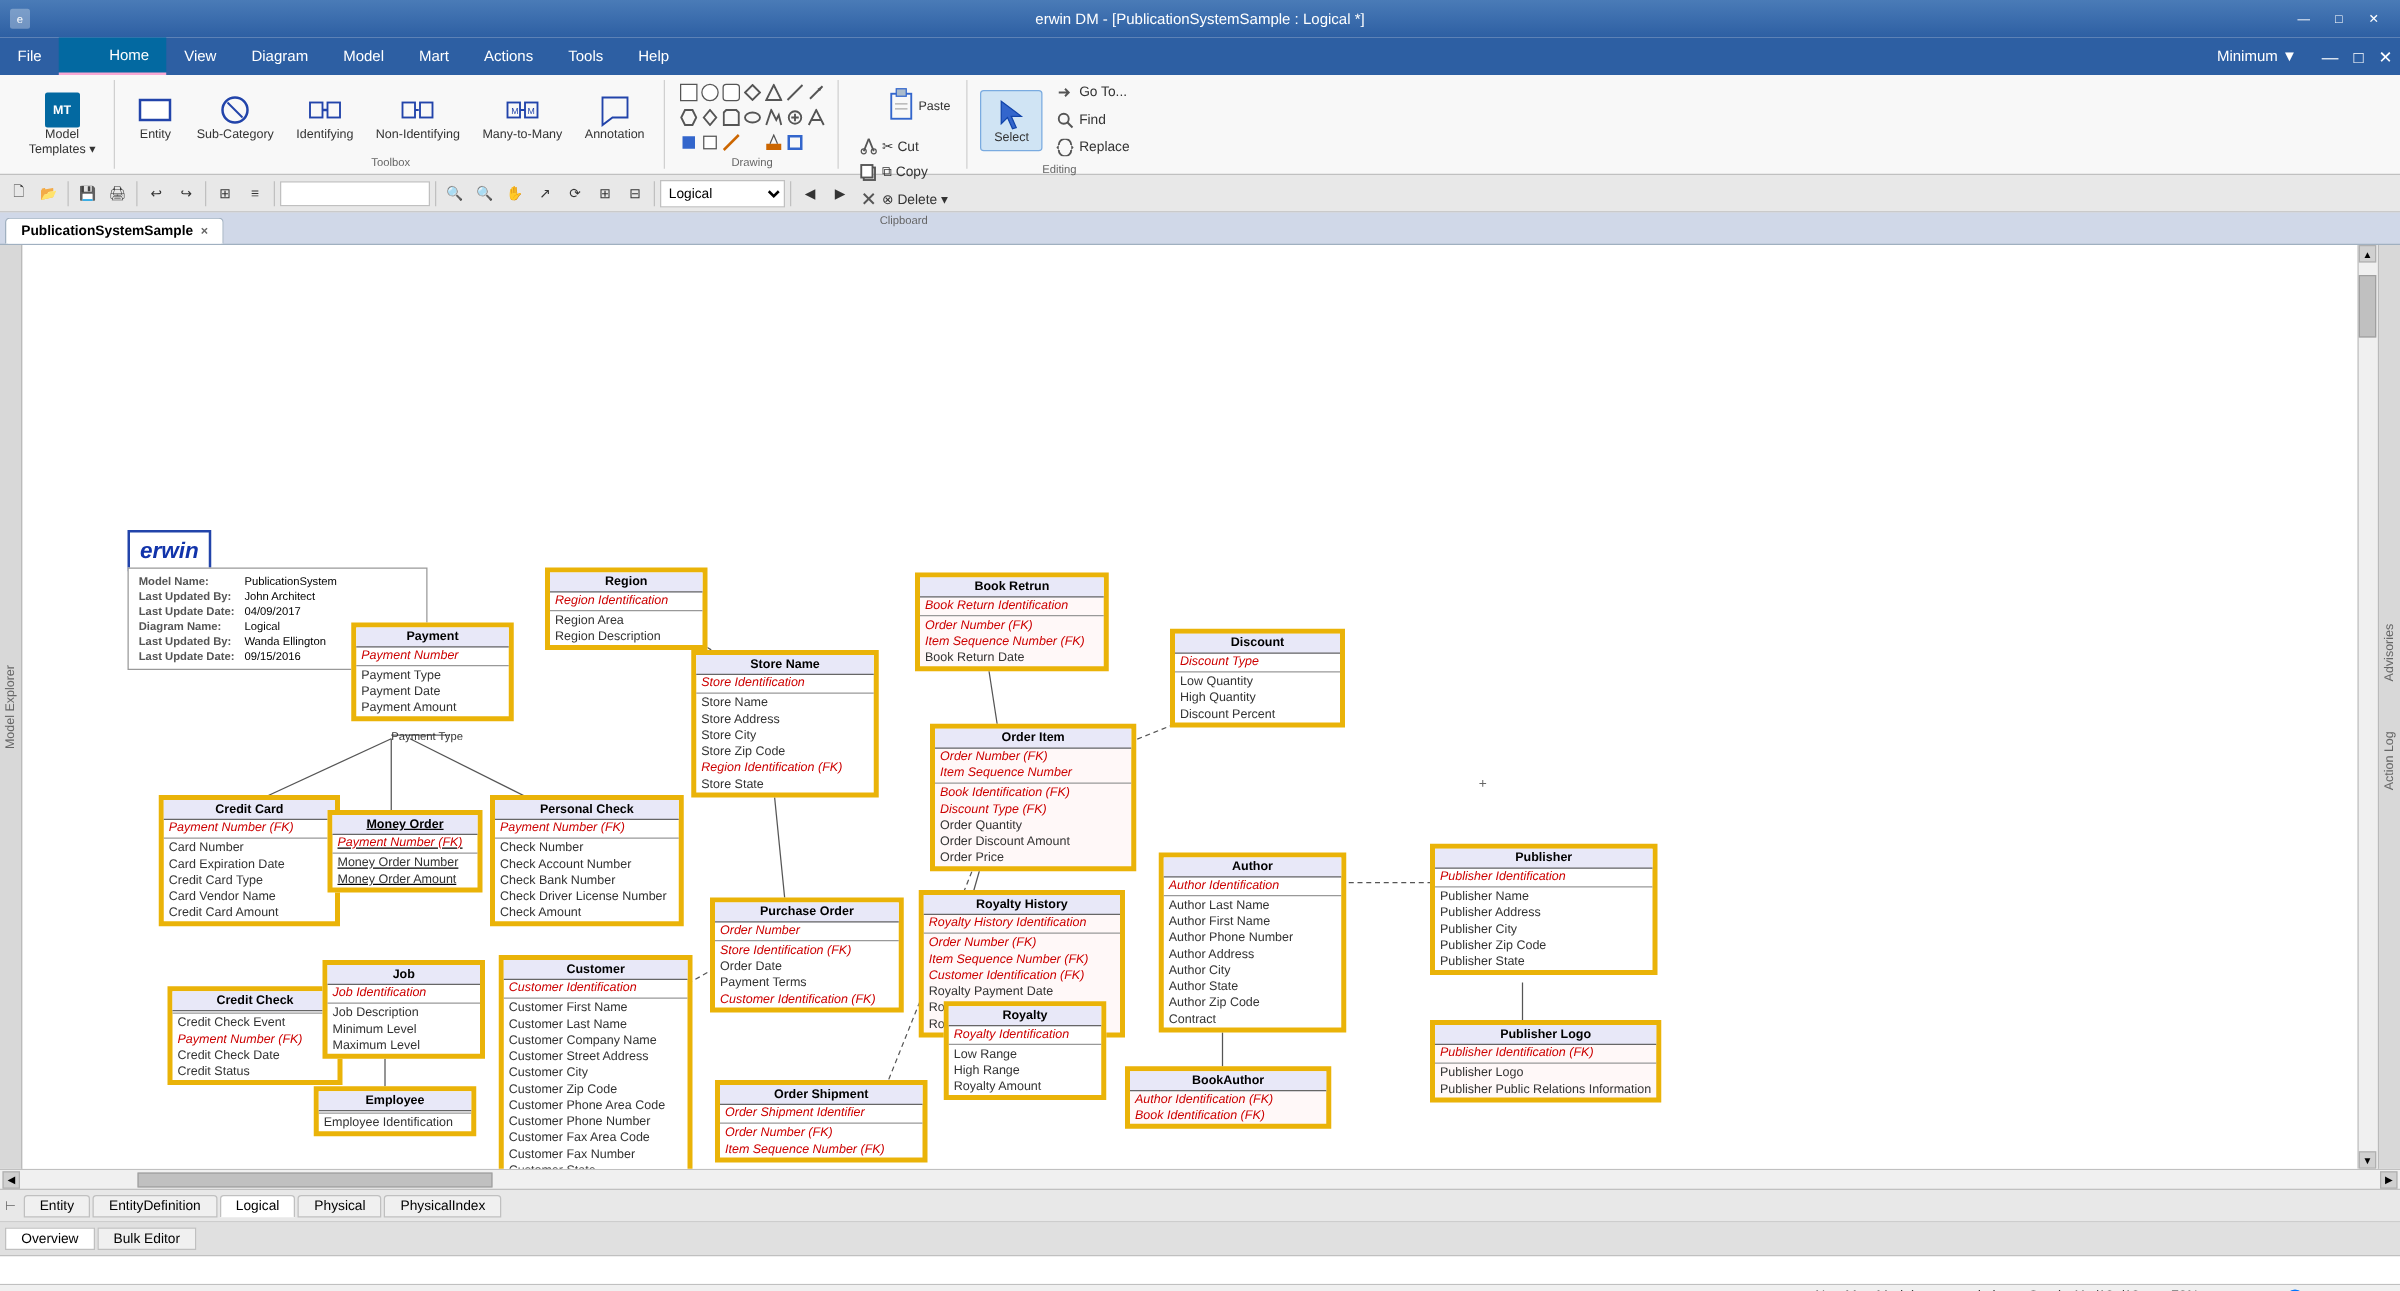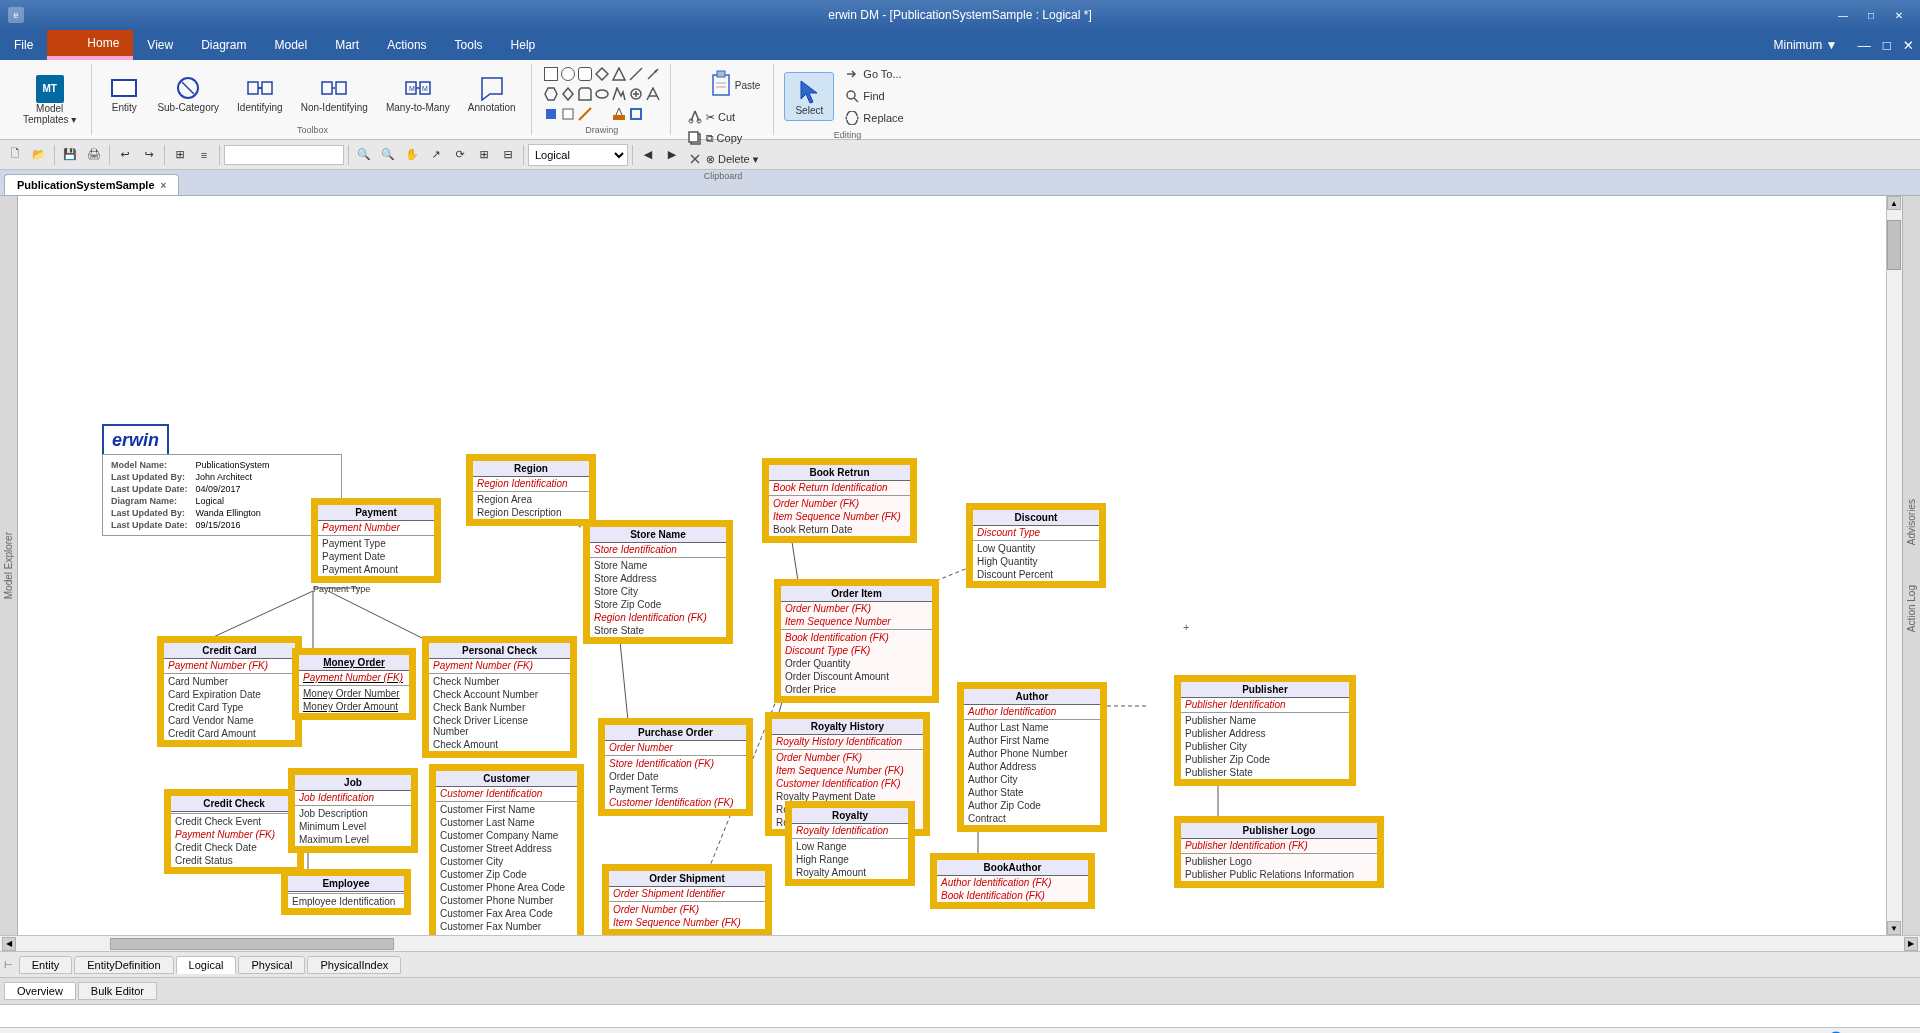--- a/index.html
+++ b/index.html
@@ -31,21 +31,21 @@
     .menu-item {
       padding: 0 14px;
       display: flex;
       align-items: center;
       color: white;
       cursor: pointer;
       font-size: 12px;
       position: relative;
     }
     .menu-item:hover, .menu-item.active { background: #1e4d8c; }
-    .menu-item.active { background: #c2410c; border-bottom: 4px solid #f9a8d4; padding-left: 40px; }
+    .menu-item.active { background: #0369a1; border-bottom: 2px solid #f9a8d4; padding-left: 40px; }
 
     
     #ribbon {
       background: #f8f8f8;
       border-bottom: 1px solid #c0c0c0;
       padding: 4px 8px 4px 8px;
       display: flex;
       align-items: stretch;
       gap: 2px;
     }
@@ -254,24 +254,23 @@
       background: #f0f0f0;
       cursor: pointer;
       font-size: 11px;
     }
     .panel-tab.active { background: white; }
 
     
     .er-entity {
       position: absolute;
       background: white;
-      border: 7px solid #eab308;
+      border: 4px solid #eab308;
       font-size: 10px;
       min-width: 100px;
-      margin-left: 30px;
     }
     .er-entity-header {
       background: #e8e8f8;
       padding: 2px 4px;
       font-weight: bold;
       border-bottom: 1px solid #666;
       text-align: center;
     }
     .er-entity-key {
       padding: 1px 4px;
@@ -886,21 +885,21 @@
       <div class="er-entity-header">Publisher</div>
       <div class="er-entity-key">Publisher Identification</div>
       <div class="er-entity-separator"></div>
       <div class="er-entity-attr">Publisher Name</div>
       <div class="er-entity-attr">Publisher Address</div>
       <div class="er-entity-attr">Publisher City</div>
       <div class="er-entity-attr">Publisher Zip Code</div>
       <div class="er-entity-attr">Publisher State</div>
     </div>
 
-    <div class="er-entity" style="left:1126px; top:620px; width:210px; background:#fff8f8;">
+    <div class="er-entity" style="left:1126px; top:620px; width:185px; background:#fff8f8;">
       <div class="er-entity-header">Publisher Logo</div>
       <div class="er-entity-key" style="color:#cc0000;">Publisher Identification (FK)</div>
       <div class="er-entity-separator"></div>
       <div class="er-entity-attr">Publisher Logo</div>
       <div class="er-entity-attr">Publisher Public Relations Information</div>
     </div>
 
     <div style="position:absolute; left:1165px; top:425px; color:#666; font-size:11px;">+</div>
 
     <div id="vscrollbar" style="position:absolute; right:0; top:0; width:16px; bottom:0; background:#f0f0f0; border-left:1px solid #c0c0c0;">

